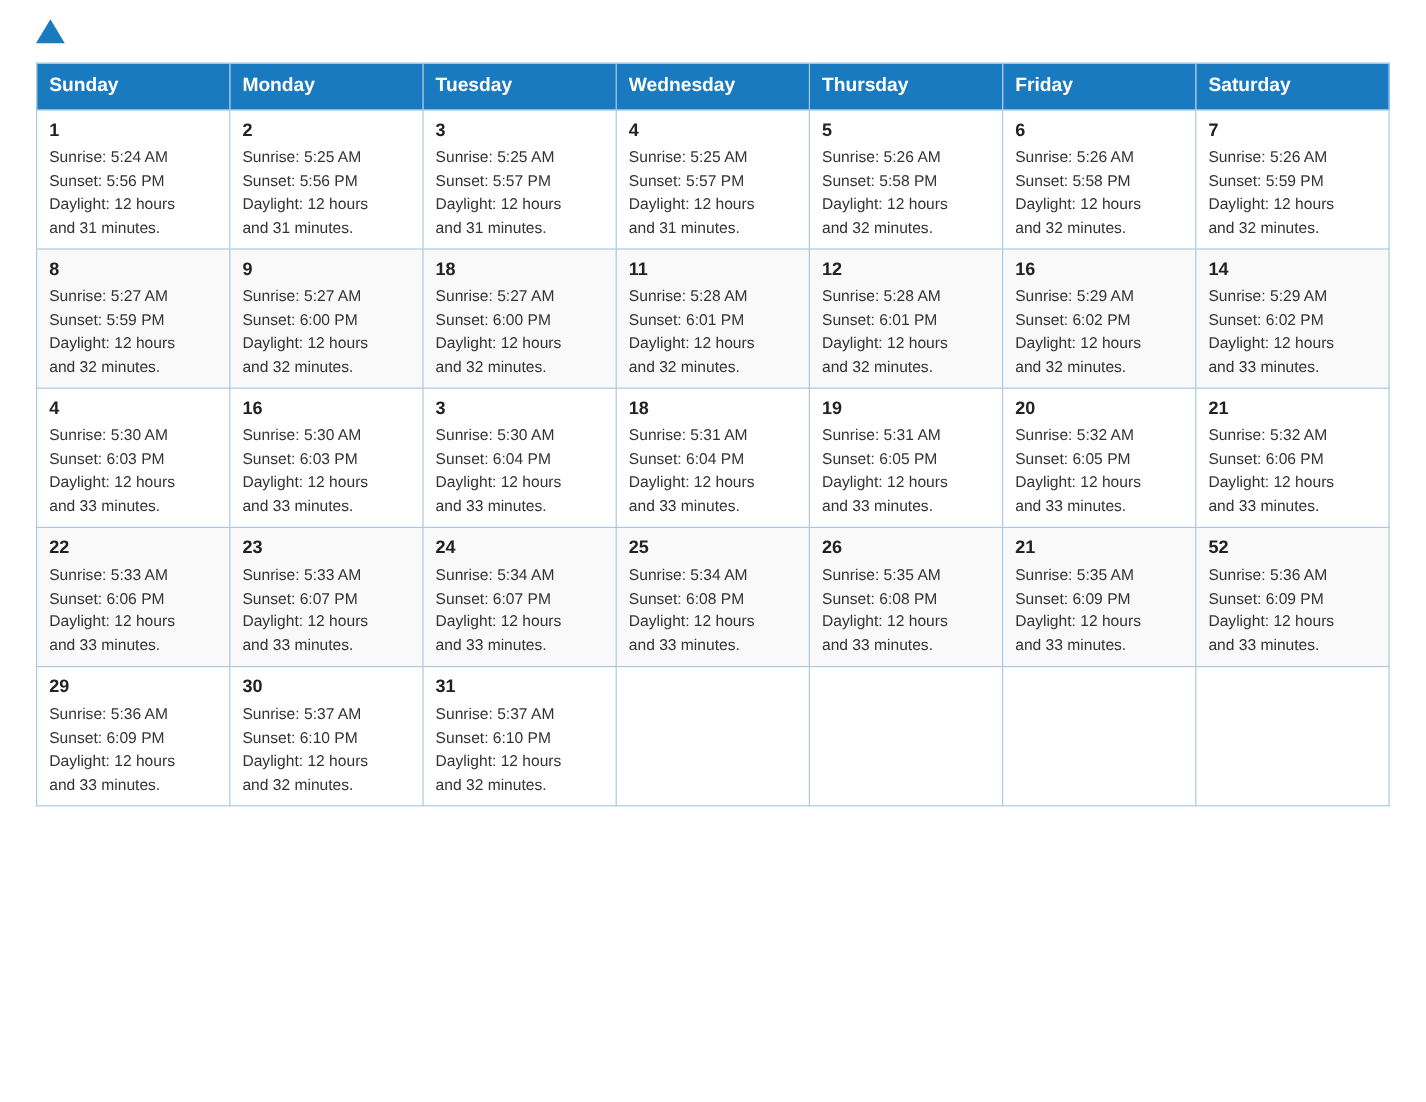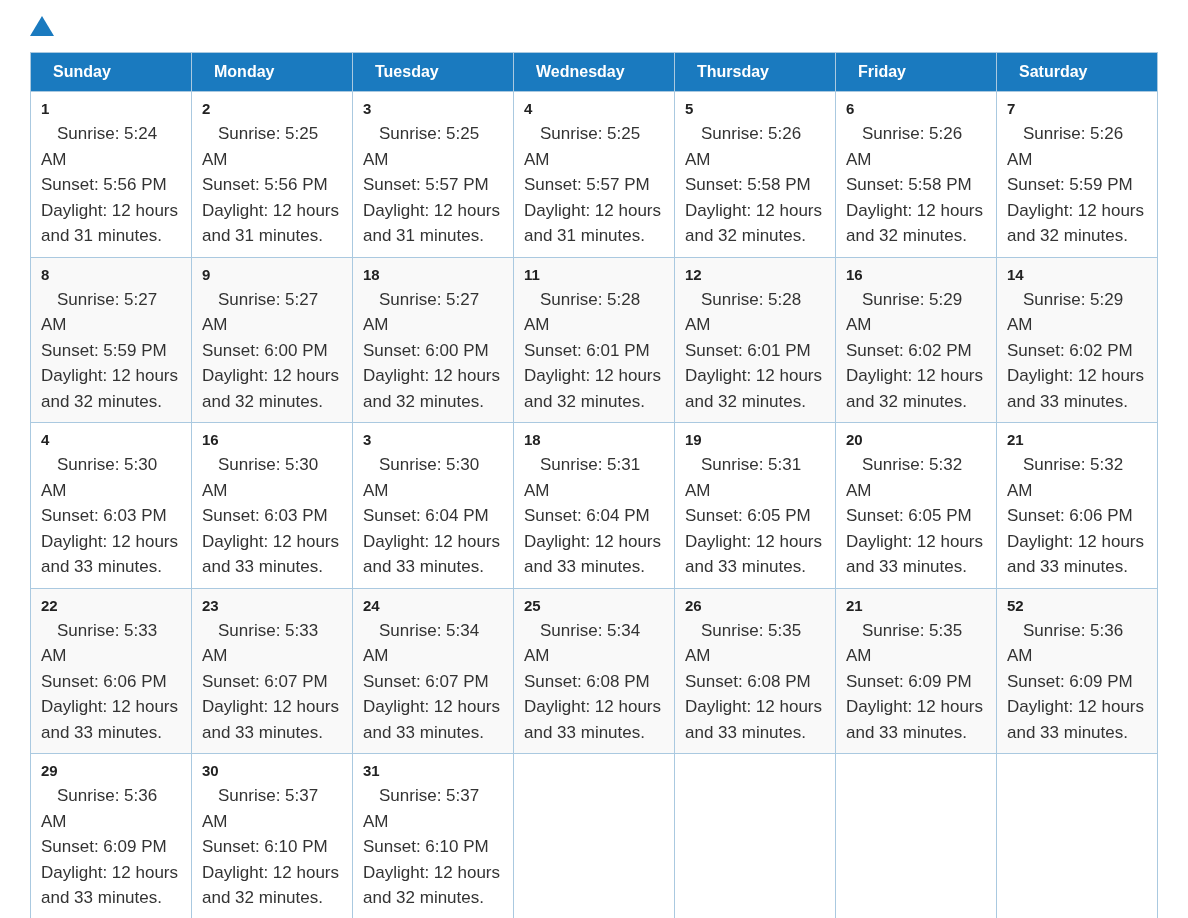--- a/index.html
+++ b/index.html
@@ -61,21 +61,21 @@
     }
     .calendar-table {
       width: 100%;
       border-collapse: collapse;
     }
     .calendar-table thead tr th {
       background-color: #1a7abf;
       color: #ffffff;
       font-size: 16px;
       font-weight: bold;
-      padding: 10px 22px;
+      padding: 10px 10px;
       text-align: left;
       border: 1px solid #aac9e0;
     }
     .calendar-table tbody tr td {
       border: 1px solid #aac9e0;
       vertical-align: top;
       padding: 8px 10px;
       font-size: 13px;
       color: #222222;
       width: 14.28%;
@@ -85,24 +85,23 @@
     .calendar-table tbody tr:nth-child(even) td {
       background: #f9f9f9;
     }
     .day-number {
       font-size: 15px;
       font-weight: bold;
       display: block;
       margin-bottom: 4px;
     }
     .day-info {
-      font-size: 17px;
+      font-size: 13px;
       line-height: 1.5;
       color: #333333;
-      margin-left: 16px;
     }
     .empty-cell {
       background: #ffffff !important;
     }
   </style>
 </head>
 <body>
 
 <div class="header">
   <div class="logo-wrapper">

